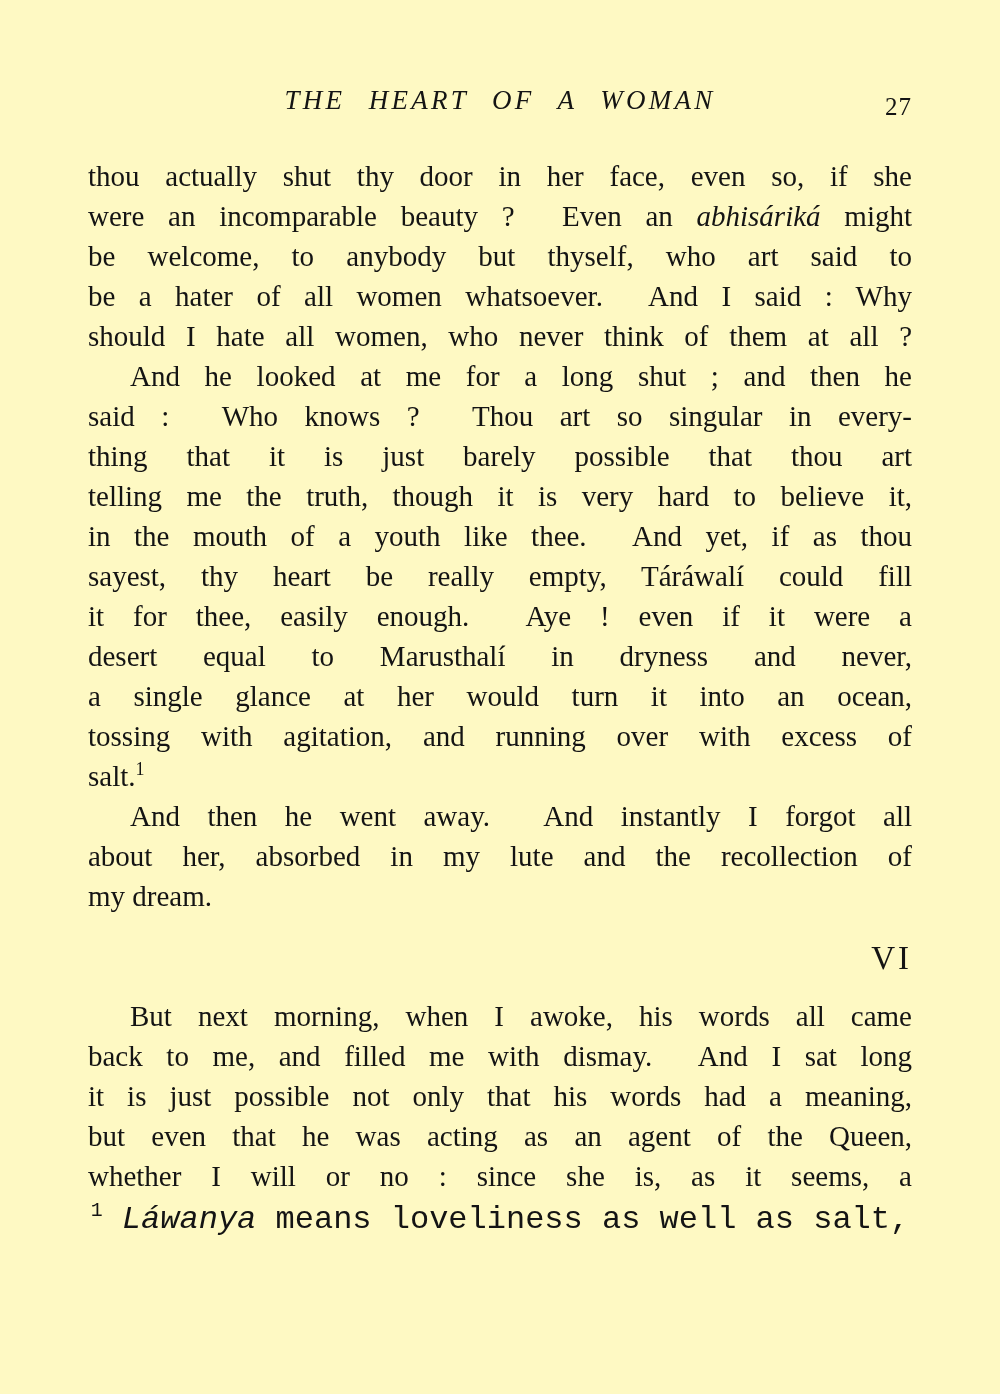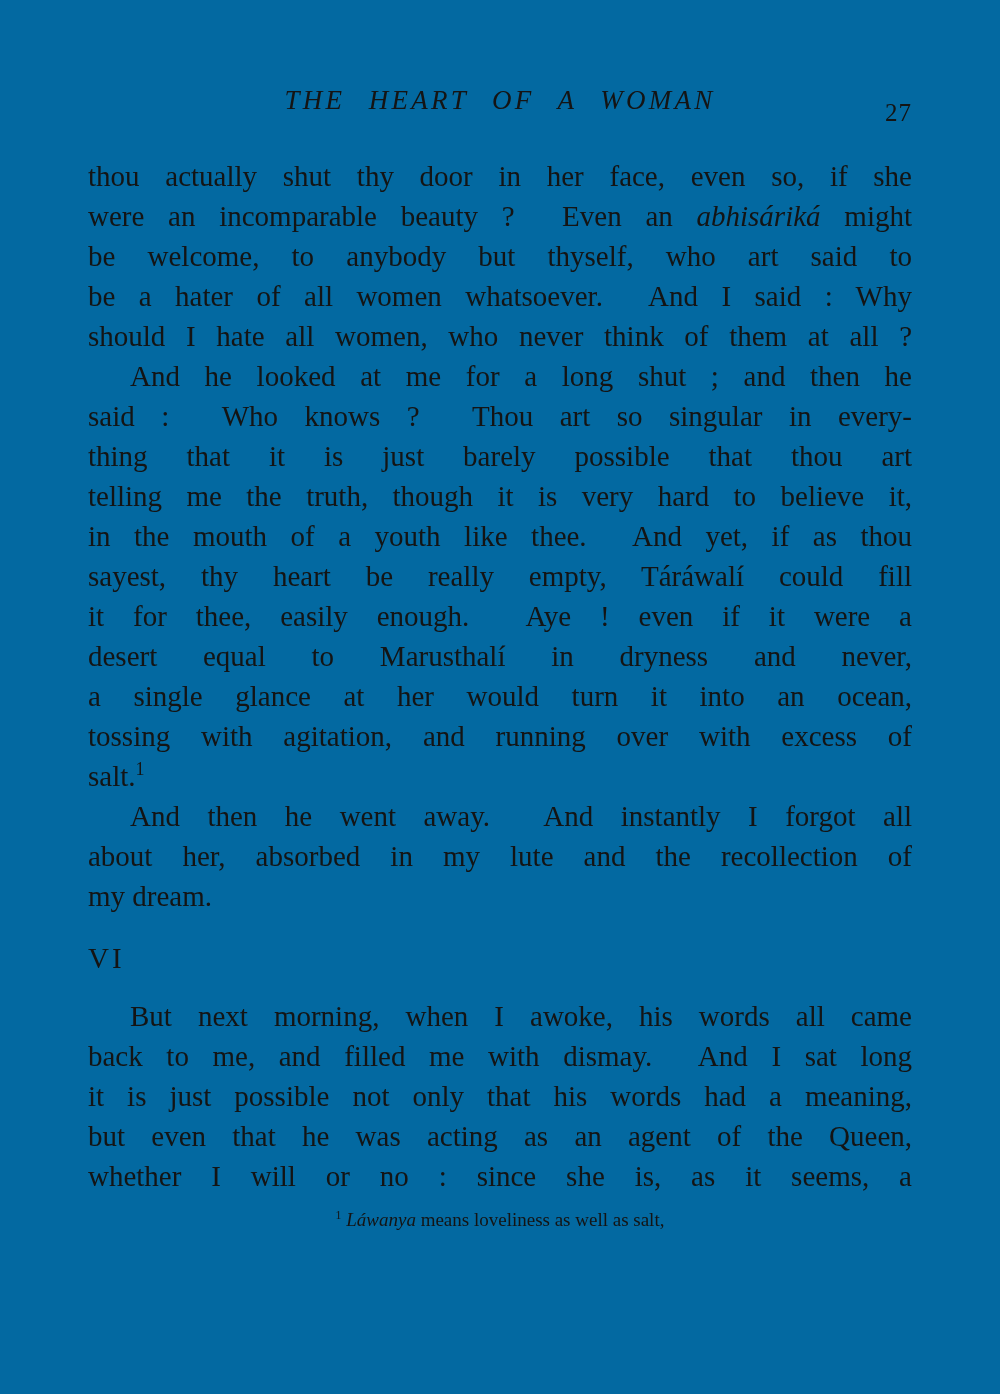--- a/index.html
+++ b/index.html
@@ -4,21 +4,21 @@
 <style>
   html, body {
     margin: 0;
     padding: 0;
     background: #ffffff;
   }
   .page {
     position: relative;
     width: 1000px;
     height: 1394px;
-    background: #0369a1;
+    background: #fef9c3;
     color: #141414;
     font-family: "Liberation Serif", serif;
     overflow: hidden;
   }
   .content {
     width: 824px;
     margin: 0 auto;
     padding-top: 84px;
   }
   .running-header {
@@ -30,53 +30,54 @@
     display: block;
     text-align: center;
     font-style: italic;
     font-size: 27px;
     letter-spacing: 0.12em;
     word-spacing: 0.5em;
   }
   .page-number {
     position: absolute;
     right: 0;
-    top: 13px;
+    top: 7px;
     font-size: 25px;
     letter-spacing: 1px;
     font-style: normal;
   }
   .body-text {
     margin-top: 40px;
     font-size: 29px;
     line-height: 40px;
   }
   .paragraph { margin: 0; }
   .line {
     text-align: justify;
   }
   .line.full {
     text-align-last: justify;
   }
   .line.first-line {
     text-indent: 42px;
   }
   .section-heading {
-    text-align: left;
-    font-size: 29px;
+    text-align: right;
+    font-size: 33px;
     letter-spacing: 3px;
     line-height: 40px;
     margin-top: 22px;
     margin-bottom: 18px;
   }
   .footnote {
     margin-top: 8px;
     text-align: center;
-    font-size: 19px;
+    font-size: 32px;
     line-height: 32px;
+    font-family: Liberation Mono, monospace;
   }
   sup {
     font-size: 0.62em;
     vertical-align: super;
     line-height: 0;
   }
   i { font-style: italic; }
 </style>
 </head>
 <body>

